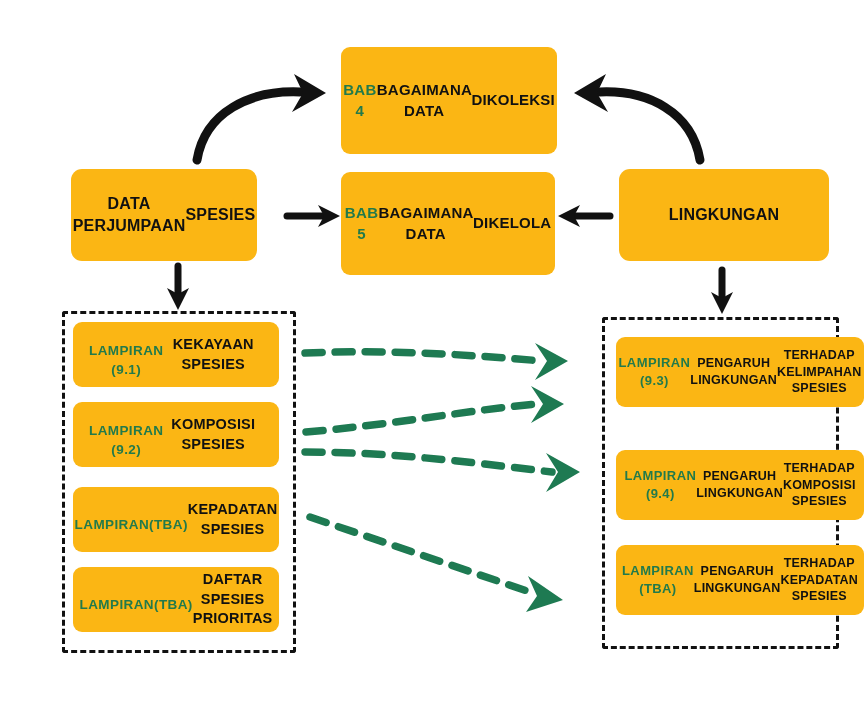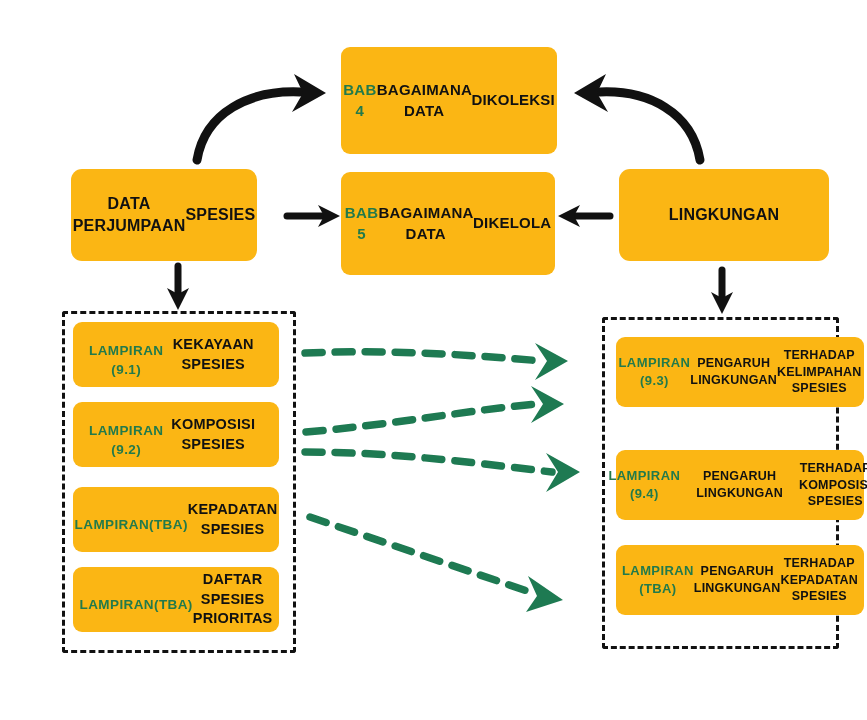--- a/index.html
+++ b/index.html
@@ -83,21 +83,21 @@
   #app-91 { top: 322px; }
   #app-92 { top: 402px; }
   #app-tba1 { top: 487px; }
   #app-tba2 { top: 567px; }
 
   
   .appendix-r { width: 248px; height: 70px; left: 616px; }
   .appendix-r .chap { font-size: 13px; }
   .appendix-r .ttl  { font-size: 12.5px; }
   #app-93 { top: 337px; }
-  #app-94 { top: 450px; gap: 16px; }
+  #app-94 { top: 450px; }
   #app-95 { top: 545px; }
 </style>
 </head>
 <body>
 
 <div id="canvas">
 
   <svg class="svg-layer" viewBox="0 0 867 720">
     <defs>
       <marker id="mk-black" markerWidth="7" markerHeight="7" refX="3.2" refY="3.5" orient="auto" markerUnits="strokeWidth">

